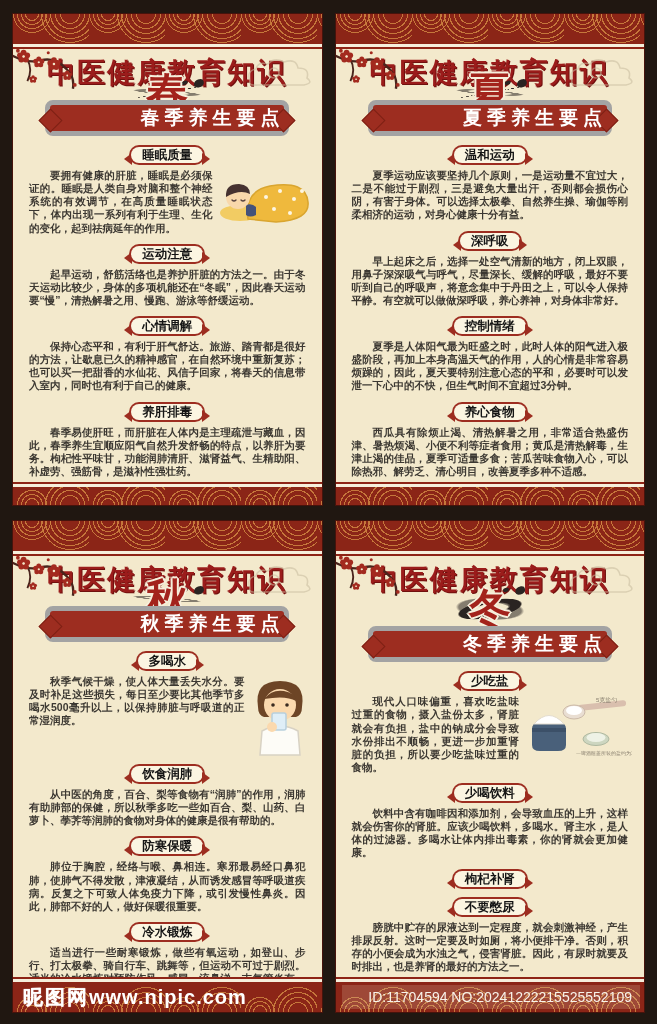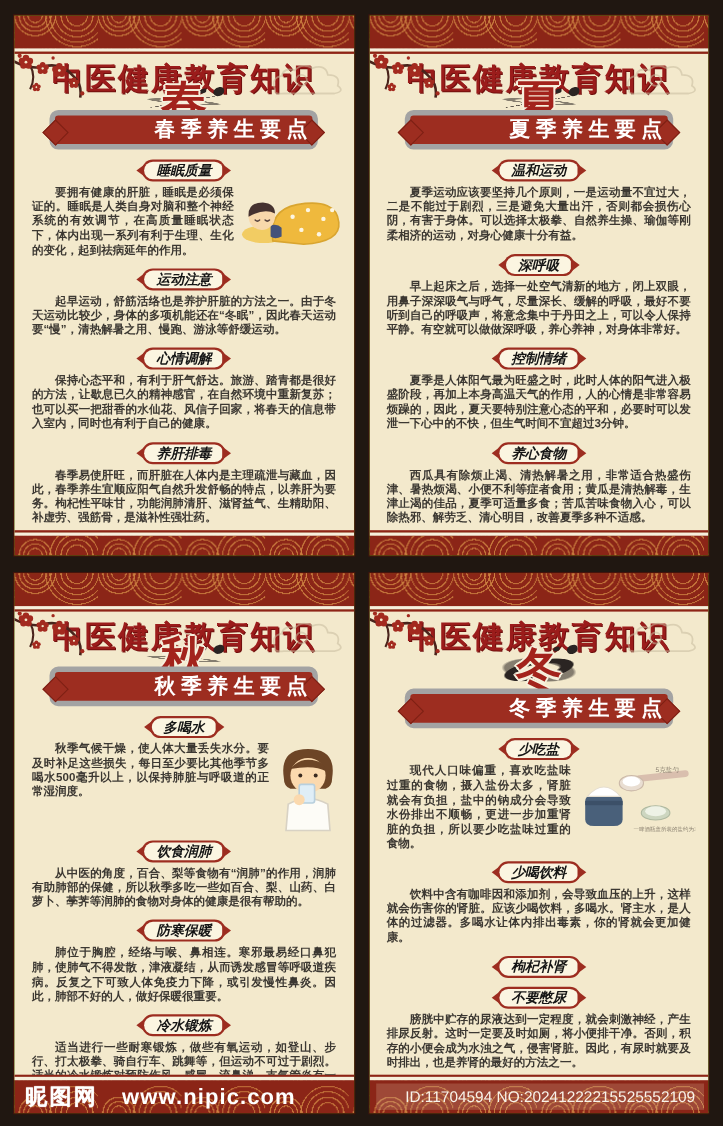--- a/index.html
+++ b/index.html
@@ -34,28 +34,28 @@
   .ink::after{content:"";position:absolute;top:-7px;right:-2px;width:10px;height:8px;background:#2a2422;border-radius:60% 40% 55% 45%;box-shadow:-14px -3px 0 -2px #2a2422;}
   .season-char{position:absolute;inset:0;display:flex;align-items:center;justify-content:center;
     font-family:"Liberation Serif","DejaVu Serif",serif;font-weight:bold;font-size:42px;color:#a3231c;
     text-shadow:-2px 0 #f6efdc,2px 0 #f6efdc,0 -2px #f6efdc,0 2px #f6efdc,-1px -1px #f6efdc,1px 1px #f6efdc,-1px 1px #f6efdc,1px -1px #f6efdc;}
   .banner{position:relative;margin:6px auto 4px;width:76%;height:30px;background:#9d2d20;border:5px solid #a3a3a3;border-radius:8px;
     display:flex;align-items:center;justify-content:flex-end;}
   .banner::before,.banner::after{content:"";position:absolute;top:7px;width:15px;height:15px;background:#9d2d20;border:1px solid #7e2014;transform:rotate(45deg);z-index:-0;}
   .banner::before{left:-8px;} .banner::after{right:-8px;}
   .banner-label{color:#fff;font-weight:bold;font-size:19px;letter-spacing:5px;text-indent:5px;white-space:nowrap;z-index:1;}
   .sec{margin:0 12px;}
-  .pill{display:flex;width:max-content;margin:5px auto 3px;align-items:center;font-style:italic;}
+  .pill{display:flex;width:max-content;margin:5px auto 3px;align-items:flex-end;}
   .pill::before{content:"";width:0;height:0;border-top:6px solid transparent;border-bottom:6px solid transparent;border-right:8px solid #9d2d20;margin-right:-3px;}
   .pill::after{content:"";width:0;height:0;border-top:6px solid transparent;border-bottom:6px solid transparent;border-left:8px solid #9d2d20;margin-left:-3px;}
   .pill-core{background:#9d2d20;border-radius:10px;padding:2px;}
   .pill-in{display:block;background:#fbf5e1;border-radius:8px;padding:0 11px;font-size:12.5px;font-weight:bold;color:#151515;line-height:16px;white-space:nowrap;}
   .sec-body{margin:4px;font-size:10.5px;line-height:1.25;font-weight:bold;color:#3c3832;text-align:justify;text-indent:2em;}
   .illo{float:right;margin:0 0 2px 5px;}
-  .wm-logo{display:flex;align-items:baseline;gap:22px;padding-left:10px;color:#fff;white-space:nowrap;}
+  .wm-logo{display:flex;align-items:baseline;gap:0;padding-left:10px;color:#fff;white-space:nowrap;}
   .wm-cn{font-size:20px;font-weight:bold;letter-spacing:2px;text-shadow:0 0 1px #fff;}
   .wm-url{font-size:20px;font-weight:bold;letter-spacing:1px;}
   .wm-id{margin-left:auto;margin-right:4px;font-size:14px;color:#f8f3ea;background:rgba(234,214,183,.20);padding:4px 8px 4px 26px;white-space:nowrap;}
 </style>
 </head>
 <body>
 
 <svg width="0" height="0" style="position:absolute" aria-hidden="true">
   <defs>
     <g id="sym-flower">

